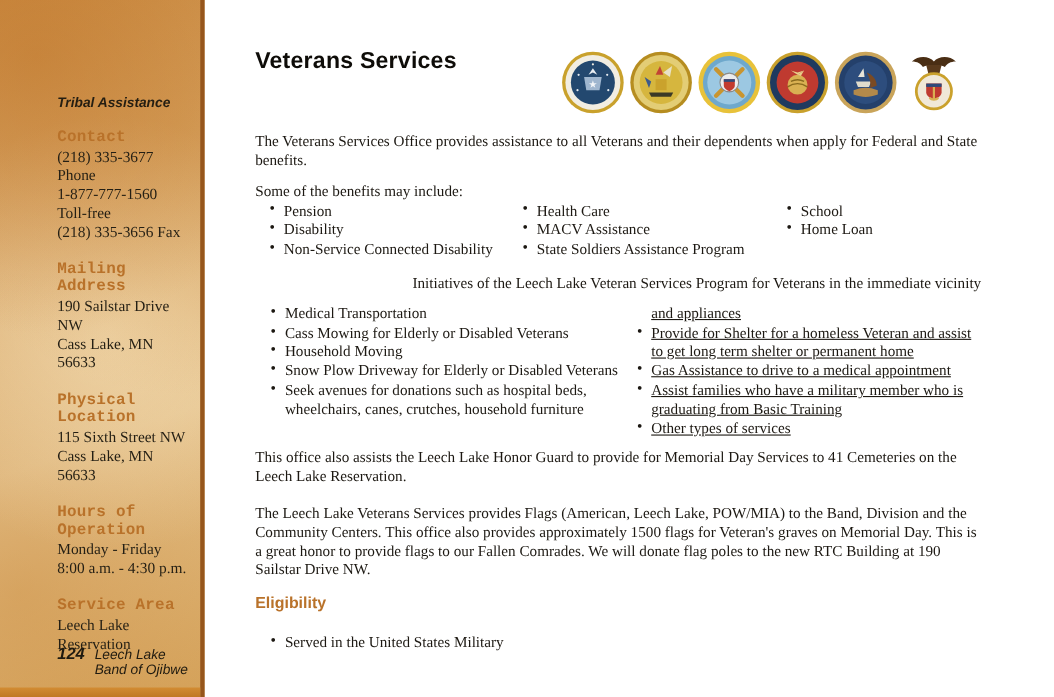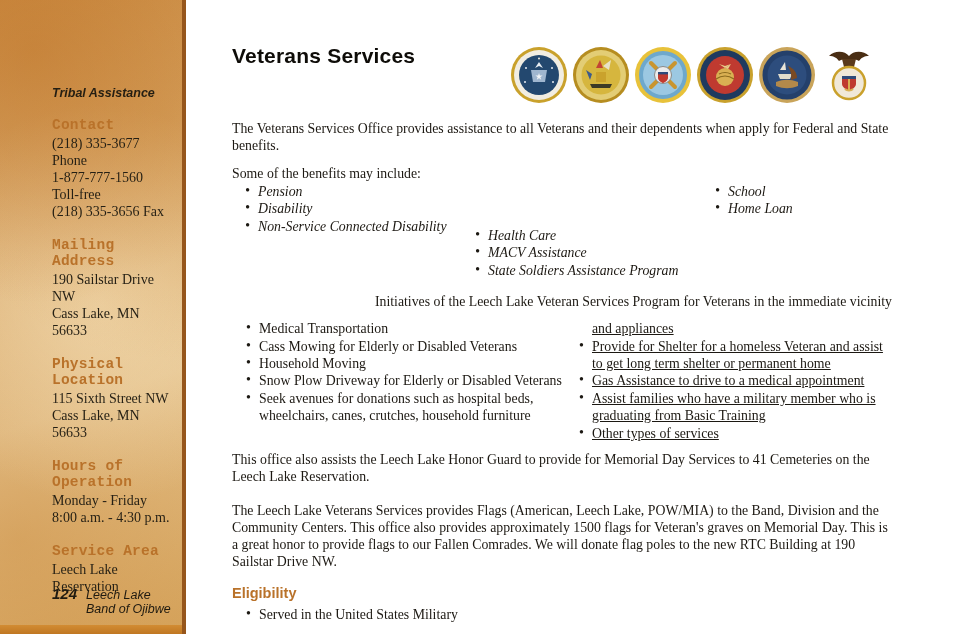--- a/index.html
+++ b/index.html
@@ -36,35 +36,35 @@
   .title{font-family:"Liberation Sans",sans-serif;font-weight:bold;font-size:21px;
     color:#0e0c08;letter-spacing:.2px;line-height:24px;}
   .seals{position:absolute;top:46px;left:296px;display:flex;gap:4px;align-items:center;}
   .seal{width:58px;height:58px;flex:0 0 auto;}
 
   .content{width:660px;font-size:13.8px;line-height:17px;}
   .para{margin:0;}
   .p-intro{margin-top:52px;}
   .p-lead{margin-top:11px;}
   .benefits{display:flex;margin-top:1px;}
-  .bcol{box-sizing:border-box;font-style:italic;}
+  .bcol{box-sizing:border-box;}
   .bcol-1{width:242px;padding-left:12px;}
-  .bcol-2{width:240px;margin-top:44px;}
+  .bcol-2{width:240px;}
   .bcol-3{flex:1;}
   .li{position:relative;padding-left:14px;line-height:17.4px;}
   .li::before{content:"\2022";position:absolute;left:1px;top:-1px;font-size:14px;}
   .p-initiatives{margin-top:14px;text-align:right;}
   .init-cols{display:flex;margin-top:10px;}
   .init-left{width:336px;box-sizing:border-box;padding-left:13px;}
   .init-right{flex:1;box-sizing:border-box;padding-left:10px;text-decoration:underline;}
   .cont-line{padding-left:14px;line-height:17.4px;}
   .p-honor{margin-top:9px;}
   .p-flags{margin-top:17px;}
   .elig-heading{font-family:"Liberation Sans",sans-serif;font-weight:bold;font-size:14.5px;
-    color:#b9722a;margin-top:15px;margin-bottom:4px;}
+    color:#b9722a;margin-top:15px;margin-bottom:17px;}
   .elig-list{padding-left:13px;}
 </style>
 </head>
 <body>
 
 <div id="page">
 
   <div id="sidebar">
     <div class="sb-inner">
       <div class="sb-kicker">Tribal Assistance</div>

